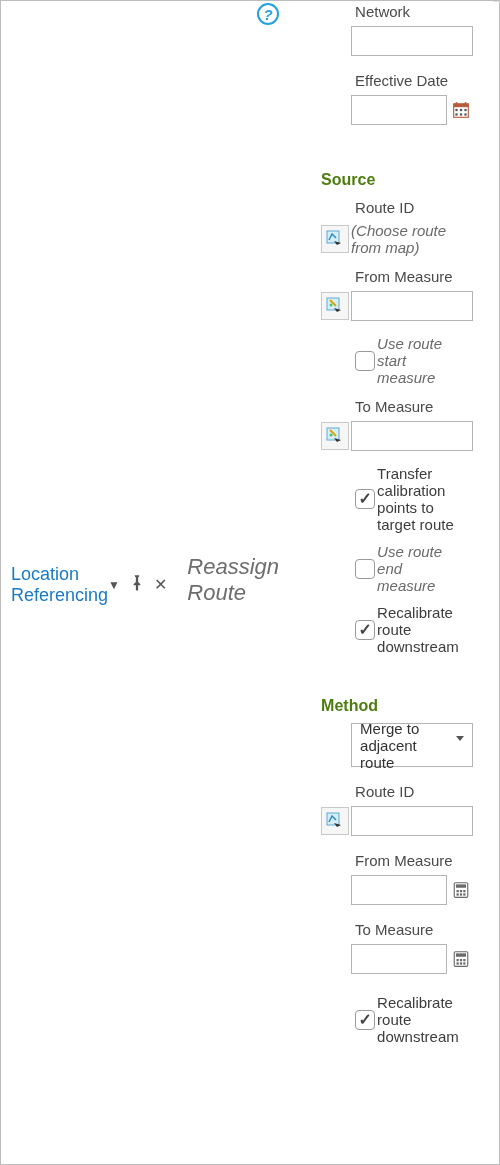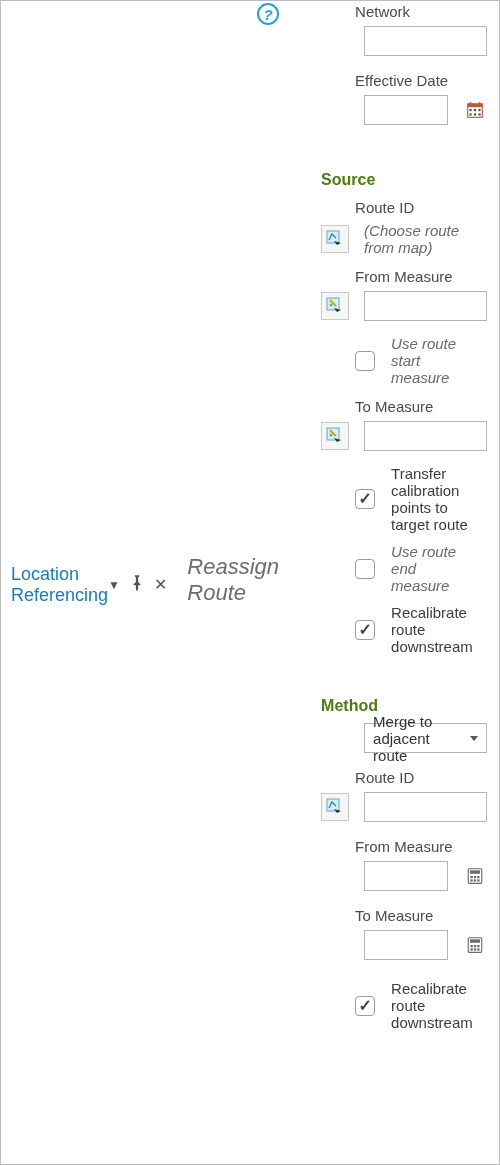--- a/index.html
+++ b/index.html
@@ -92,21 +92,21 @@
       text-align: left;
       font-weight: 600;
       font-size: 16px;
       color: #4d7c0f;
       margin: 32px 0 8px 0;
     }
 
     .row {
       display: flex;
       align-items: center;
-      gap: 15px;
+      gap: 2px;
       margin-bottom: 14px;
     }
     .row .left-tool {
       width: 28px;
       height: 28px;
       display: flex;
       align-items: center;
       justify-content: center;
       border: 1px solid #c9c9c9;
       background: #f6f6f6;
@@ -132,21 +132,21 @@
       width: 100%;
       height: 30px;
       border: 1px solid #b4b4b4;
       background: #fff;
       padding: 2px 6px;
       font-size: 14px;
       color: #333;
     }
     .select {
       width: 100%;
-      height: 30px;
+      height: 44px;
       border: 1px solid #b4b4b4;
       background: #fff;
       padding: 0 24px 0 8px;
       font-size: 15px;
       color: #333;
       position: relative;
       display: flex;
       align-items: center;
     }
     .select .caret {
@@ -155,21 +155,21 @@
       top: 12px;
       width: 0; height: 0;
       border-left: 4px solid transparent;
       border-right: 4px solid transparent;
       border-top: 5px solid #555;
     }
 
     .checkbox-row {
       display: flex;
       align-items: center;
-      gap: 16px;
+      gap: 2px;
       margin: 6px 0 10px 0;
     }
     .checkbox {
       width: 20px;
       height: 20px;
       border: 1.5px solid #9a9a9a;
       border-radius: 4px;
       display: flex;
       align-items: center;
       justify-content: center;

